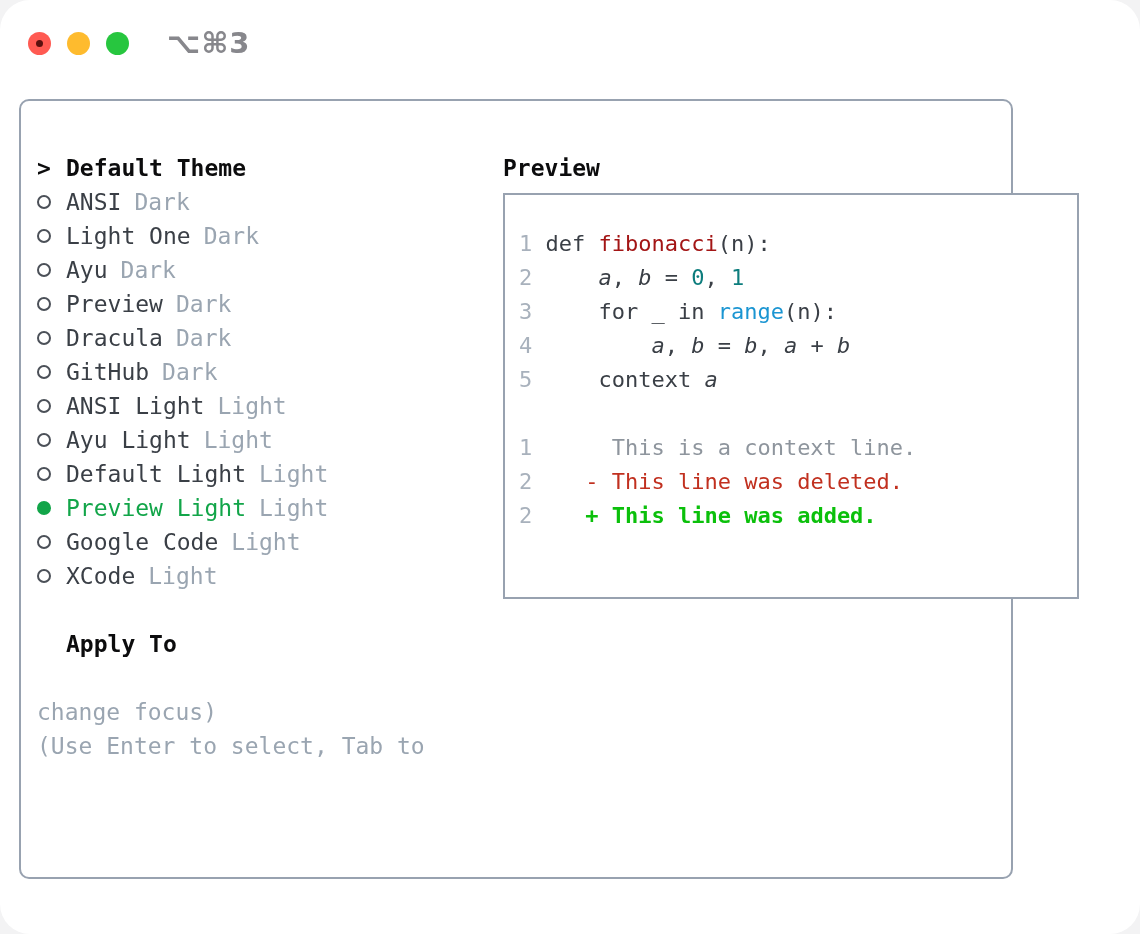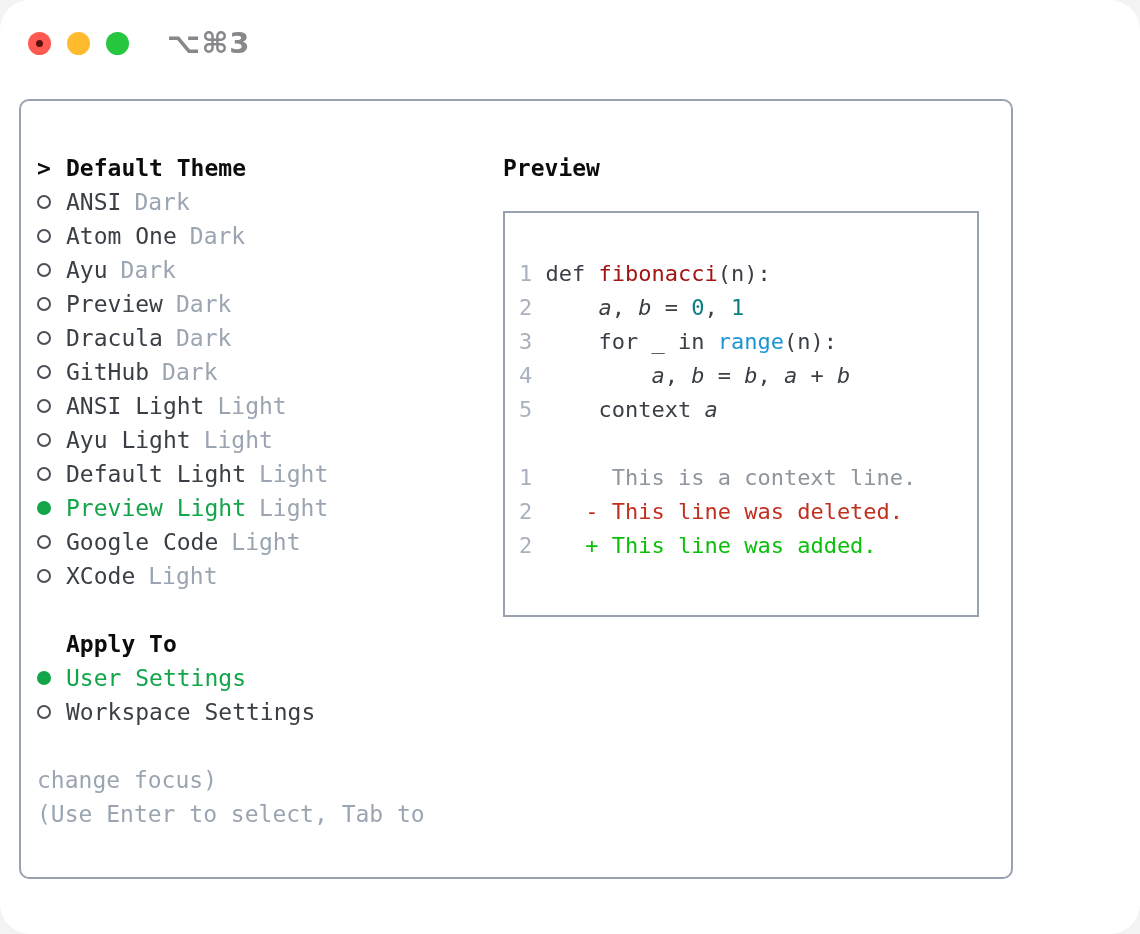--- a/index.html
+++ b/index.html
@@ -36,35 +36,35 @@
   .theme-name{color:var(--dark);}
   .row.selected .theme-name, .row.selected .opt-label{color:var(--select-green);}
   .variant{color:var(--gray);margin-left:13px;}
   .apply{margin-top:34px;}
   .hint{margin-top:34px;color:var(--gray);}
   .hint div{height:34px;}
   
   .rightcol{position:absolute;left:482px;top:50px;width:490px;}
   .preview-title{font-size:23px;line-height:34px;font-weight:bold;color:#0c0c0d;}
   .preview-box{
-    margin-top:26px;width:476px;height:406px;box-sizing:border-box;
+    margin-top:8px;width:576px;height:406px;box-sizing:border-box;
     border:2px solid var(--border);background:#fff;
-    padding:44px 10px 0 14px;
+    padding:32px 10px 0 14px;
     font-size:22px;line-height:34px;
   }
   .cline{white-space:pre;height:34px;}
   .lineno{display:inline-block;width:1ch;margin-right:1ch;color:var(--lineno);}
   .seg-plain{color:var(--dark);}
   .seg-fn{color:var(--func-red);}
   .seg-num{color:var(--num-teal);}
   .seg-call{color:var(--call-blue);}
   .seg-var{color:var(--dark);font-style:italic;}
   .seg-ctx{color:var(--ctx-gray);}
   .seg-del{color:var(--del-red);}
-  .seg-add{color:var(--add-green);}
+  .seg-add{color:var(--add-green);font-weight:bold;}
   .spacer{height:34px;}
 </style>
 </head>
 <body>
 
 <div class="window">
 
   <div class="titlebar">
     <button class="tl-dot red">
       <span class="tl-inner"></span>
@@ -81,21 +81,21 @@
         <span class="bullet-col prefix">&gt;</span>
         <span class="hdr">Default Theme</span>
       </div>
 
       <div id="theme-list">
           <div class="row">
     <span class="bullet-col"><span class="dot"></span></span>
   <span class="theme-name">ANSI</span><span class="variant">Dark</span></div>
           <div class="row">
     <span class="bullet-col"><span class="dot"></span></span>
-  <span class="theme-name">Atom One</span><span class="variant">Dark</span></div>
+  <span class="theme-name">Light One</span><span class="variant">Dark</span></div>
           <div class="row">
     <span class="bullet-col"><span class="dot"></span></span>
   <span class="theme-name">Ayu</span><span class="variant">Dark</span></div>
           <div class="row">
     <span class="bullet-col"><span class="dot"></span></span>
   <span class="theme-name">Preview</span><span class="variant">Dark</span></div>
           <div class="row">
     <span class="bullet-col"><span class="dot"></span></span>
   <span class="theme-name">Dracula</span><span class="variant">Dark</span></div>
           <div class="row">
@@ -119,28 +119,20 @@
           <div class="row">
     <span class="bullet-col"><span class="dot"></span></span>
   <span class="theme-name">XCode</span><span class="variant">Light</span></div>
         </div>
 
       <div class="apply">
         <div class="row">
           <span class="bullet-col"></span>
           <span class="hdr">Apply To</span>
         </div>
-        <div id="apply-list">
-            <div class="row selected">
-    <span class="bullet-col"><span class="dot filled"></span></span>
-  <span class="opt-label">User Settings</span></div>
-            <div class="row">
-    <span class="bullet-col"><span class="dot"></span></span>
-  <span class="opt-label">Workspace Settings</span></div>
-          </div>
       </div>
 
       <div class="hint">
         <div>change focus)</div>
         <div>(Use Enter to select, Tab to</div>
       </div>
     </div>
 
     <div class="rightcol">
       <div class="preview-title">Preview</div>

